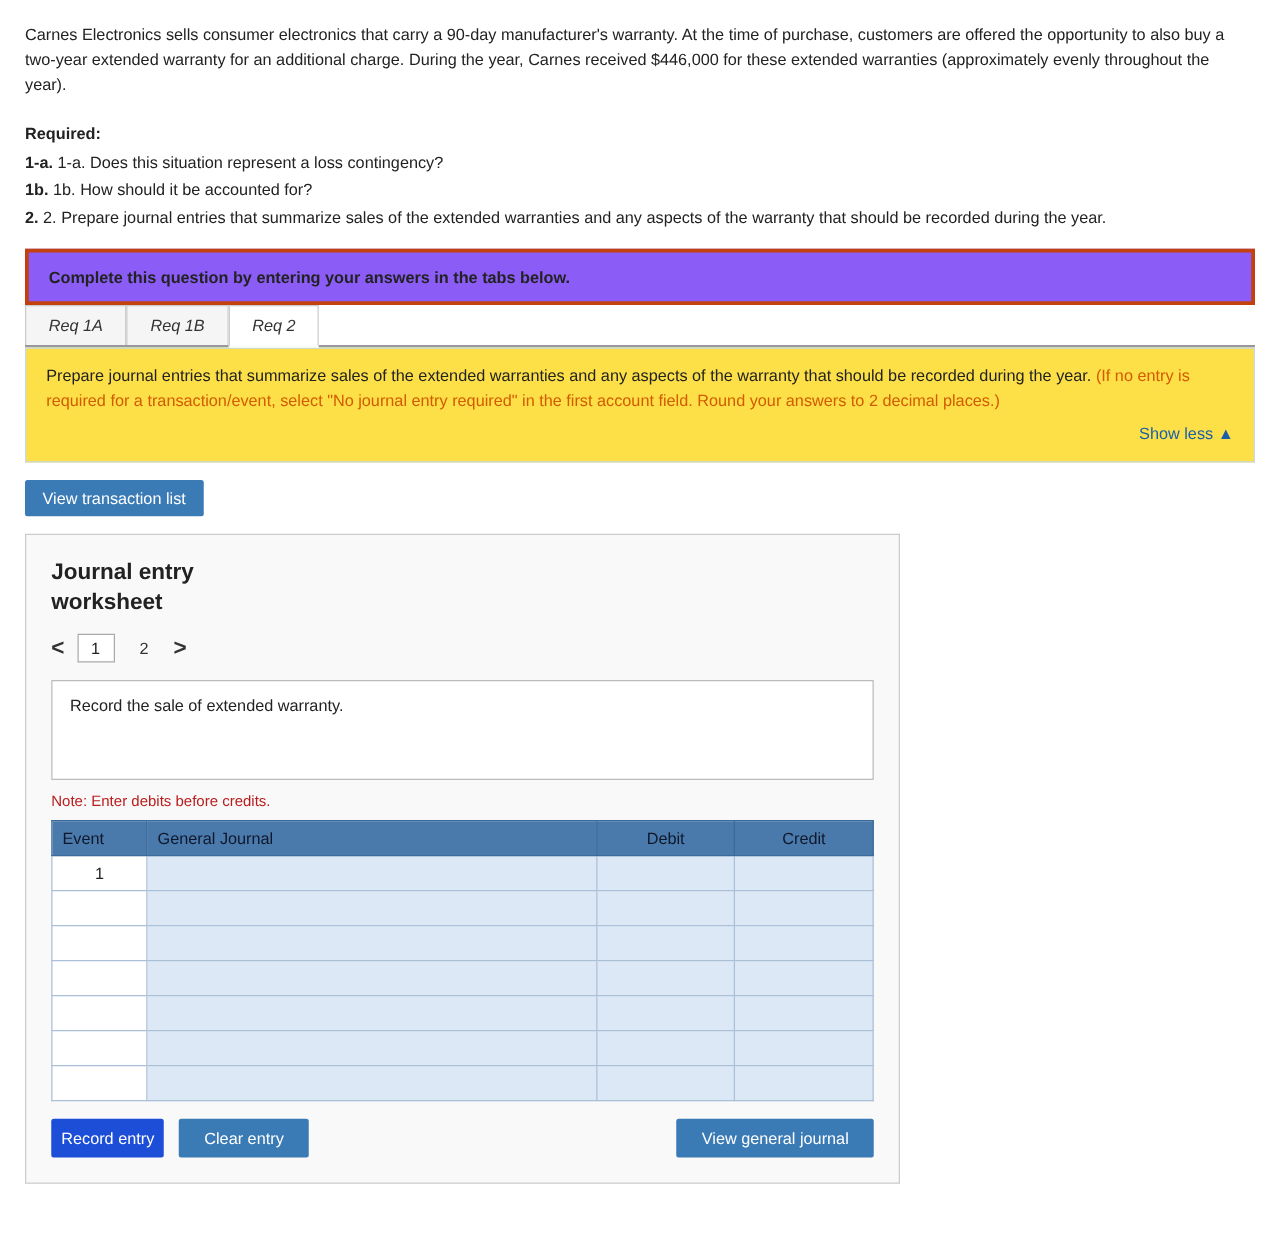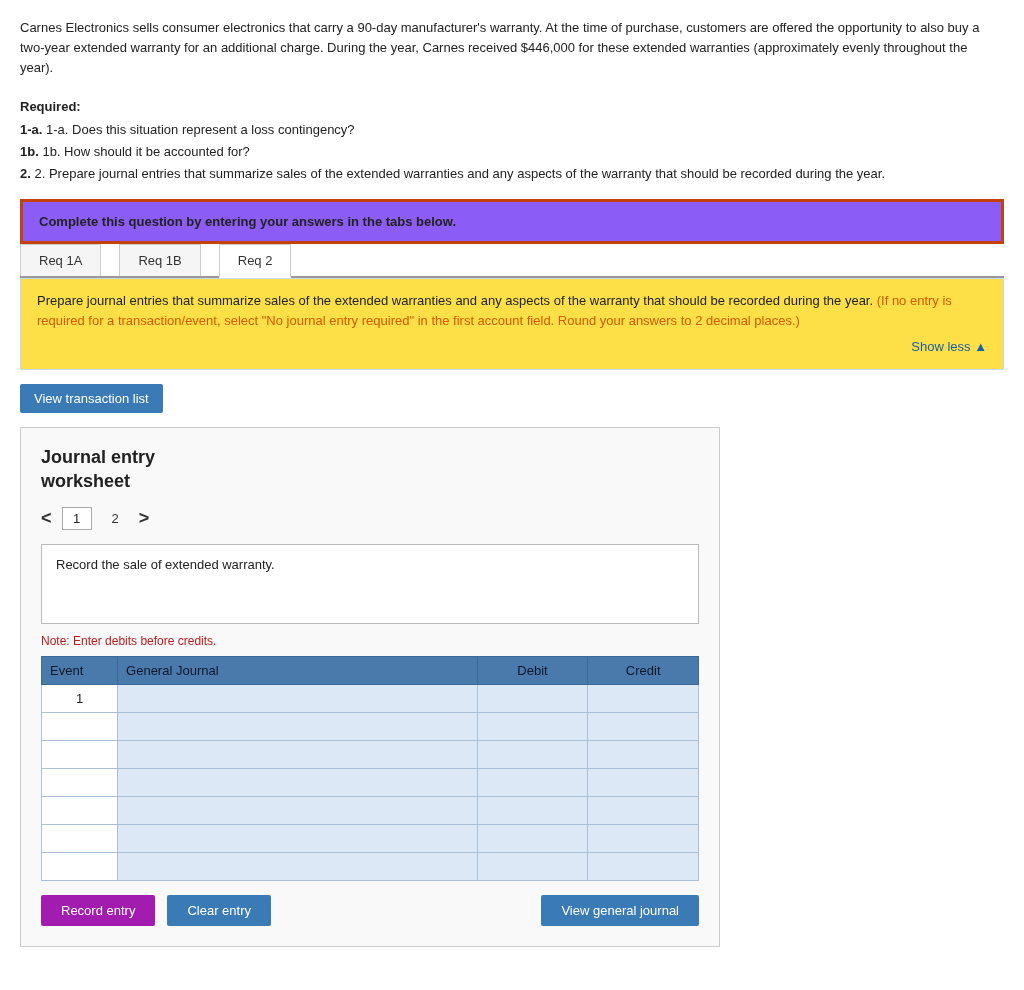--- a/index.html
+++ b/index.html
@@ -33,22 +33,23 @@
       border-bottom: 2px solid #999;
       margin-top: 0;
     }
     .tab {
       padding: 8px 18px;
       border: 1px solid #ccc;
       border-bottom: none;
       background: #f5f5f5;
       cursor: pointer;
       font-size: 13px;
-      margin-right: 18px;
+      margin-right: 0;
       color: #333;
+      font-style: italic;
     }
     .tab.active {
       background: #fff;
       border-bottom: 2px solid #fff;
       margin-bottom: -2px;
       font-weight: normal;
     }
     .instructions-box {
       background: #fde047;
       border: 1px solid #c5d8ed;
@@ -176,24 +177,24 @@
       font-size: 13px;
       padding: 2px 4px;
     }
     .bottom-btns {
       display: flex;
       gap: 12px;
       margin-top: 14px;
       align-items: center;
     }
     .btn-record {
-      background: #a21caf;
+      background: #1d4ed8;
       color: #fff;
       border: none;
-      padding: 8px 20px;
+      padding: 8px 8px;
       cursor: pointer;
       font-size: 13px;
       border-radius: 2px;
     }
     .btn-clear {
       background: #3a7ab5;
       color: #ffffff;
       border: none;
       padding: 8px 20px;
       cursor: pointer;

